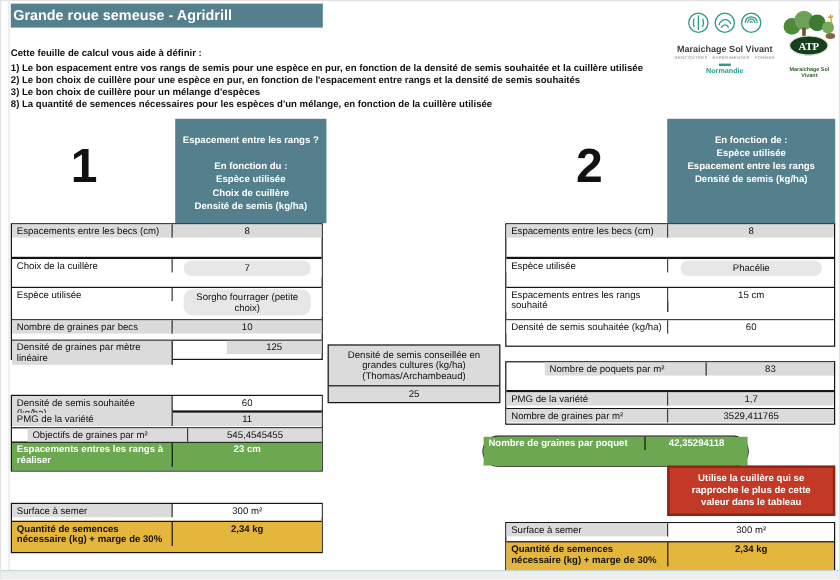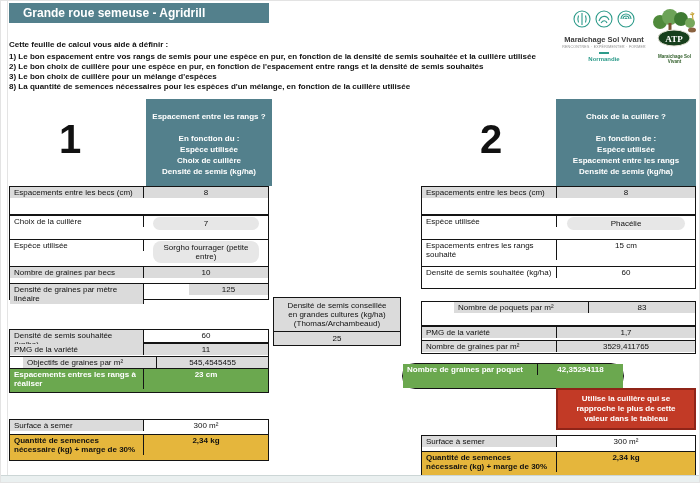--- a/index.html
+++ b/index.html
@@ -2,21 +2,21 @@
 <html><head>
 <meta charset="utf-8">
 <style>
   html,body{margin:0;padding:0;background:#fff;}
   .page{position:relative;width:700px;height:483px;background:#fff;overflow:hidden;
         font-family:"Liberation Sans",sans-serif;color:#111;border:1px solid #e3e3e3;box-sizing:border-box;}
   .gridline-left{position:absolute;left:6px;top:0;bottom:6px;width:1px;background:#e4e4e4;}
   .bottom-strip{position:absolute;left:0;right:0;bottom:0;height:6px;background:#eaf0f0;border-top:1px solid #ccd6d6;}
 
   .titlebar{position:absolute;left:8px;top:2px;width:260px;height:20px;background:#53808C;color:#fff;
-            font-weight:700;font-size:12px;line-height:20px;padding-left:14px;box-sizing:border-box;}
+            font-weight:700;font-size:12px;line-height:20px;padding-left:2px;box-sizing:border-box;}
 
   .intro{position:absolute;left:8px;top:39px;font-size:8px;font-weight:700;line-height:9.5px;color:#111;width:540px;}
   .intro div{margin-bottom:0.5px;white-space:nowrap;}
   .intro .heading{margin-bottom:2px;}
 
   .bignum{position:absolute;font-size:40px;font-weight:700;color:#111;}
   .n1{left:58px;top:116px;} .n2{left:479px;top:116px;}
 
   .teal-box{position:absolute;background:#53808C;color:#fff;font-weight:700;font-size:8px;text-align:center;
             line-height:11px;padding-top:12px;box-sizing:border-box;}
@@ -34,21 +34,21 @@
   .rt .cl{width:135px;}
   .cv{flex:1;display:flex;align-items:center;justify-content:center;text-align:center;
       font-size:8px;line-height:9px;padding:1px 2px;box-sizing:border-box;background:#fff;}
   .gray{background:#DBDBDB !important;}
   .green-row{background:#6BA84F;}
   .green-row .cl,.green-row .cv{background:transparent !important;color:#fff;font-weight:700;}
   .yellow-row{background:#E5B63C;}
   .yellow-row .cl,.yellow-row .cv{background:transparent !important;font-weight:700;}
   .pill{background:#E7E7E7;border-radius:8px;padding:2px 8px;display:inline-block;width:88%;box-sizing:border-box;}
 
-  .note{position:absolute;left:272px;top:296px;width:128px;border:1px solid #141414;font-size:8px;line-height:9px;
+  .note{position:absolute;left:272px;top:286px;width:144px;border:1px solid #141414;font-size:8px;line-height:9px;
         text-align:center;background:#DBDBDB;box-sizing:border-box;}
   .note-text{min-height:33px;display:flex;align-items:center;justify-content:center;padding:2px 8px;box-sizing:border-box;}
   .note-value{border-top:1px solid #141414;padding:2px;}
 
   .red-cell{position:absolute;left:555px;top:387px;width:140px;height:42px;background:#C23A26;border:2px solid #8F2418;
             color:#fff;font-weight:700;font-size:8px;line-height:10px;display:flex;align-items:center;justify-content:center;
             text-align:center;padding:2px 6px;box-sizing:border-box;}
 
   .msv{position:absolute;left:558px;top:8px;width:90px;text-align:center;}
   .msv-name{font-size:7.5px;font-weight:700;color:#3c3c3c;margin-top:2px;}
@@ -124,21 +124,21 @@
     </div>
     <div class="row" style="height:23px;">
       <div class="cl">Choix de la cuillère</div>
       <div class="cv">
           <span class="pill">7</span>
         </div>
     </div>
     <div class="row" style="height:27px;">
       <div class="cl">Espèce utilisée</div>
       <div class="cv">
-          <span class="pill">Sorgho fourrager (petite entre)</span>
+          <span class="pill">Sorgho fourrager (petite choix)</span>
         </div>
     </div>
     <div class="row" style="height:17px;">
       <div class="cl gray">Nombre de graines par becs</div>
       <div class="cv gray">10</div>
     </div>
     <div class="row" style="height:16px;gap:45px;">
       <div class="cl gray">Densité de graines par mètre linéaire</div>
       <div class="cv gray">125</div>
     </div>
@@ -175,21 +175,20 @@
     </div>
     <div class="row yellow-row" style="height:26px;">
       <div class="cl">Quantité de semences nécessaire (kg) + marge de 30%</div>
       <div class="cv">2,34 kg</div>
     </div>
   </div>
 
   <div class="bignum n2">2</div>
 
   <div class="teal-box box2">
-    <div class="tb-q">Choix de la cuillère ?</div>
     <div>En fonction de :</div>
     <div>Espèce utilisée</div>
     <div>Espacement entre les rangs</div>
     <div>Densité de semis (kg/ha)</div>
   </div>
 
   <div class="tbl rt" style="left:420px;top:185px;width:275px;">
     <div class="row thick" style="height:29px;">
       <div class="cl gray">Espacements entre les becs (cm)</div>
       <div class="cv gray">8</div>

